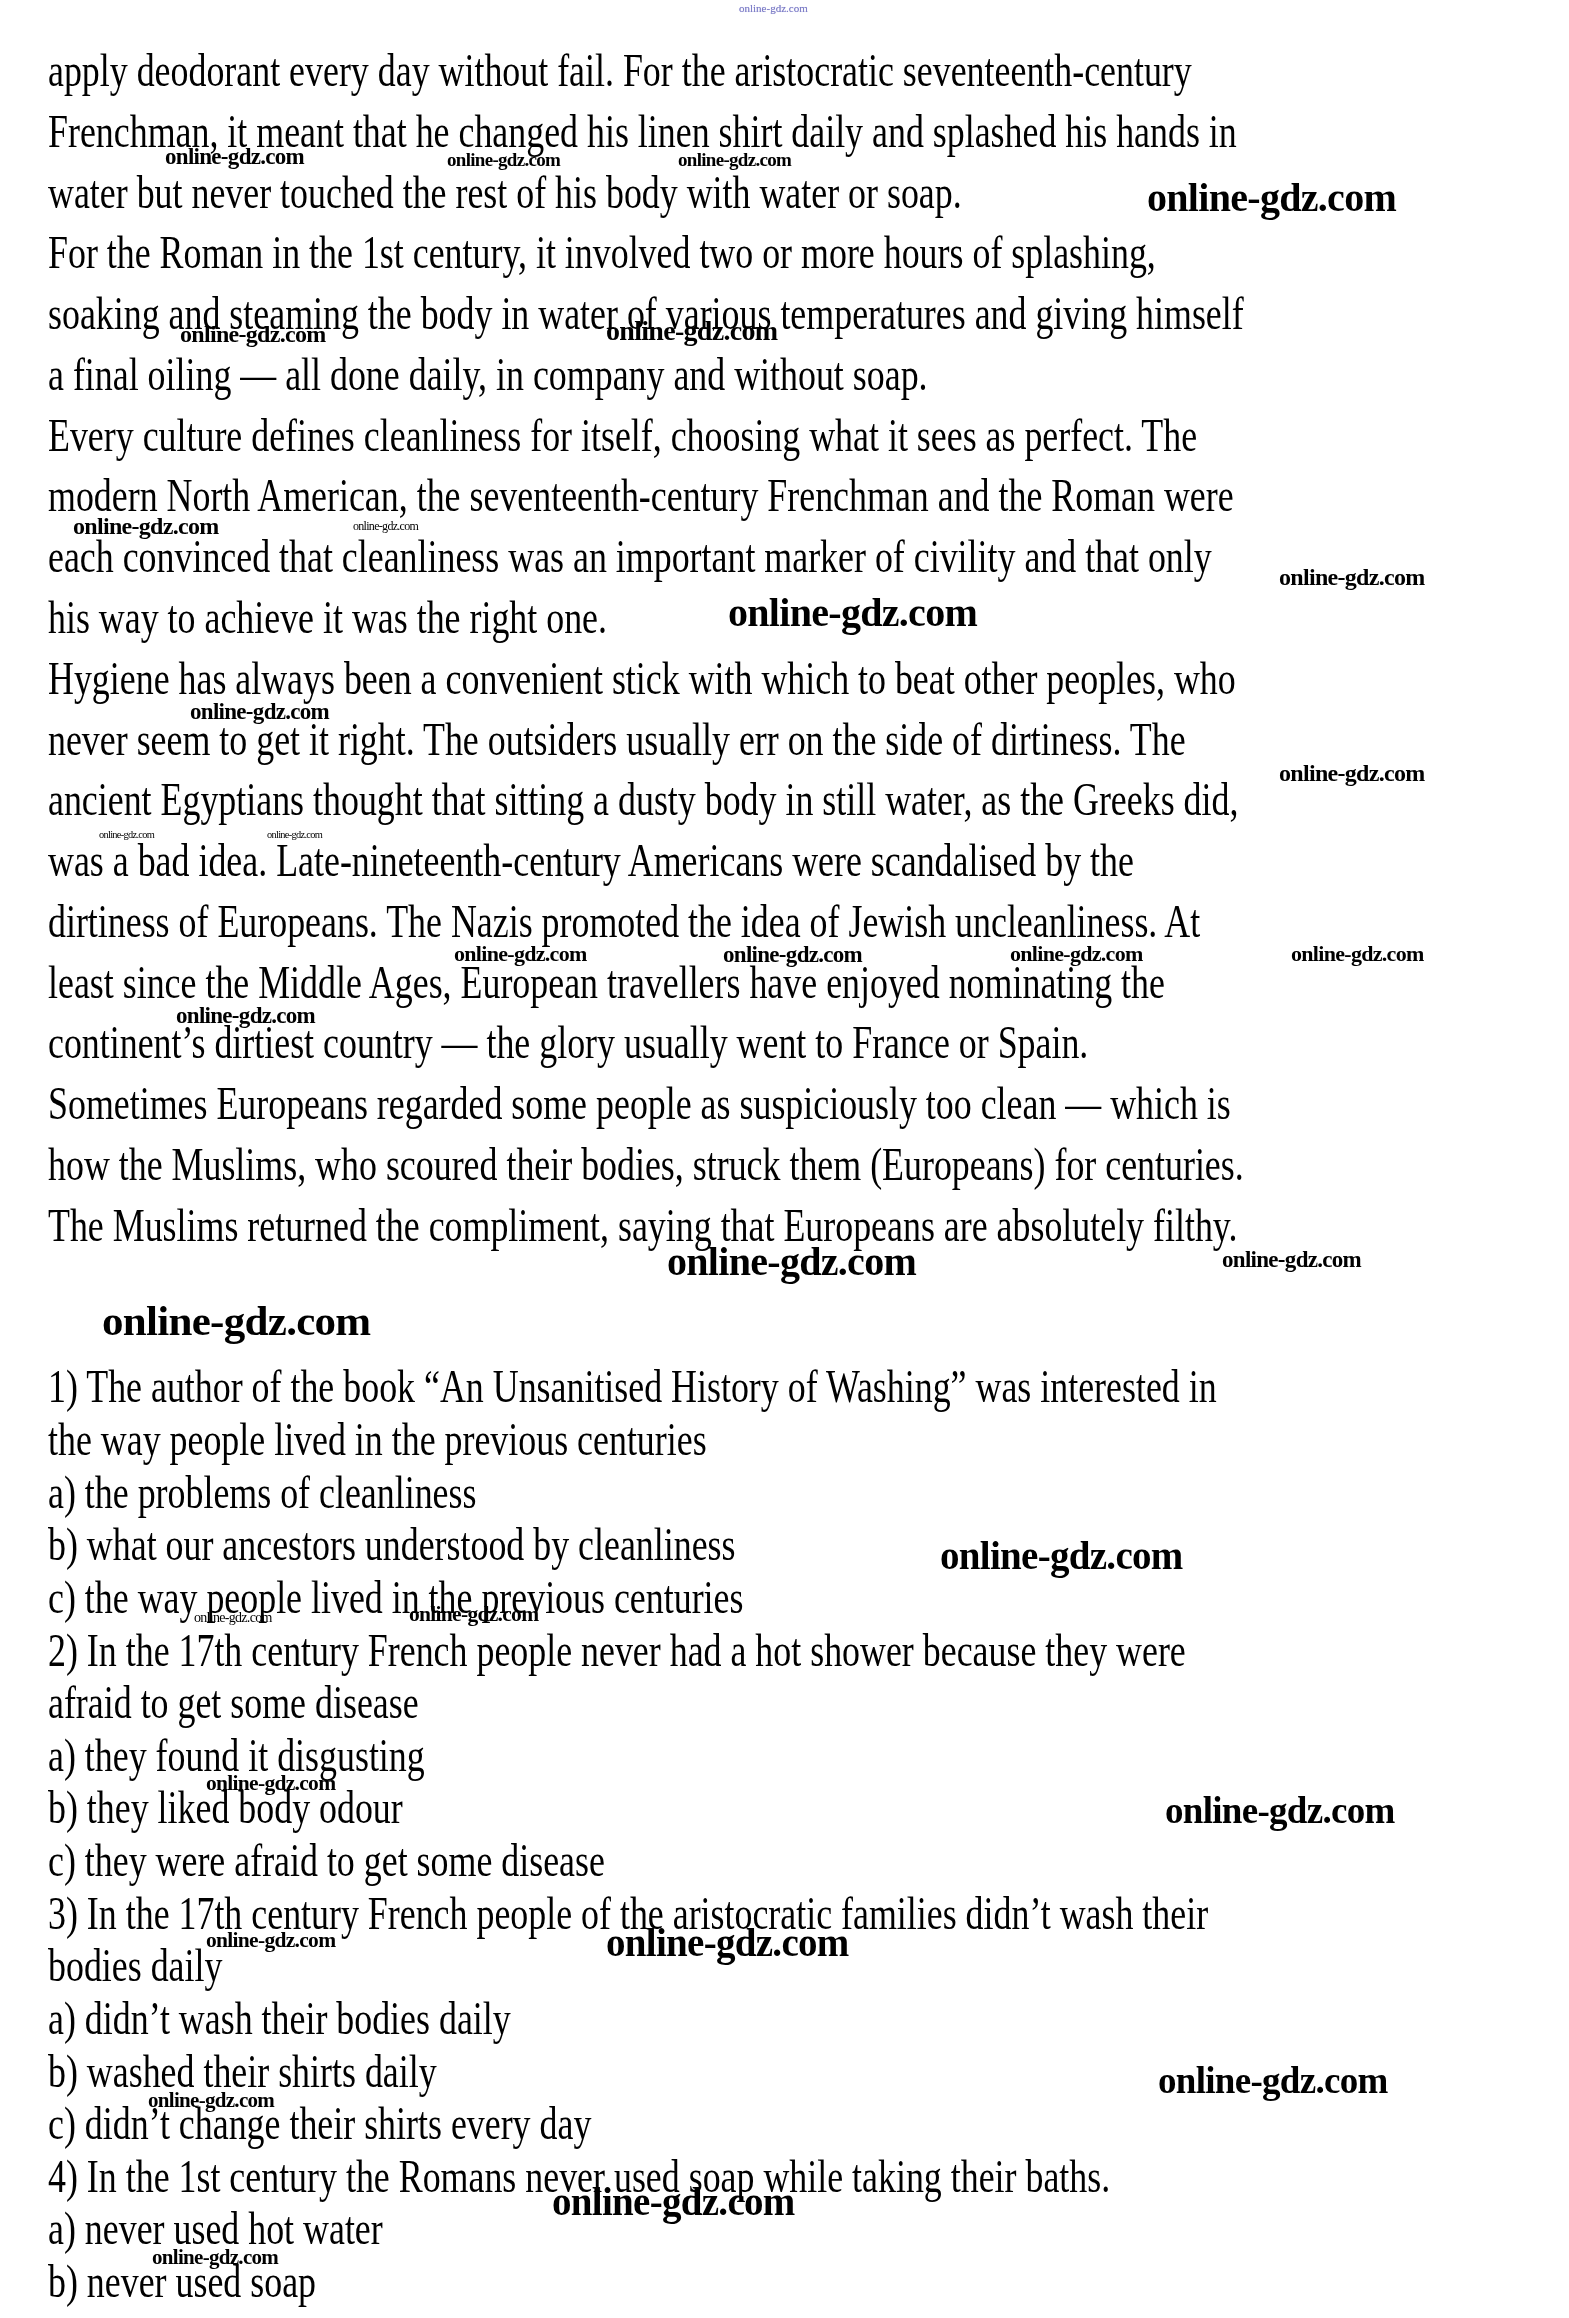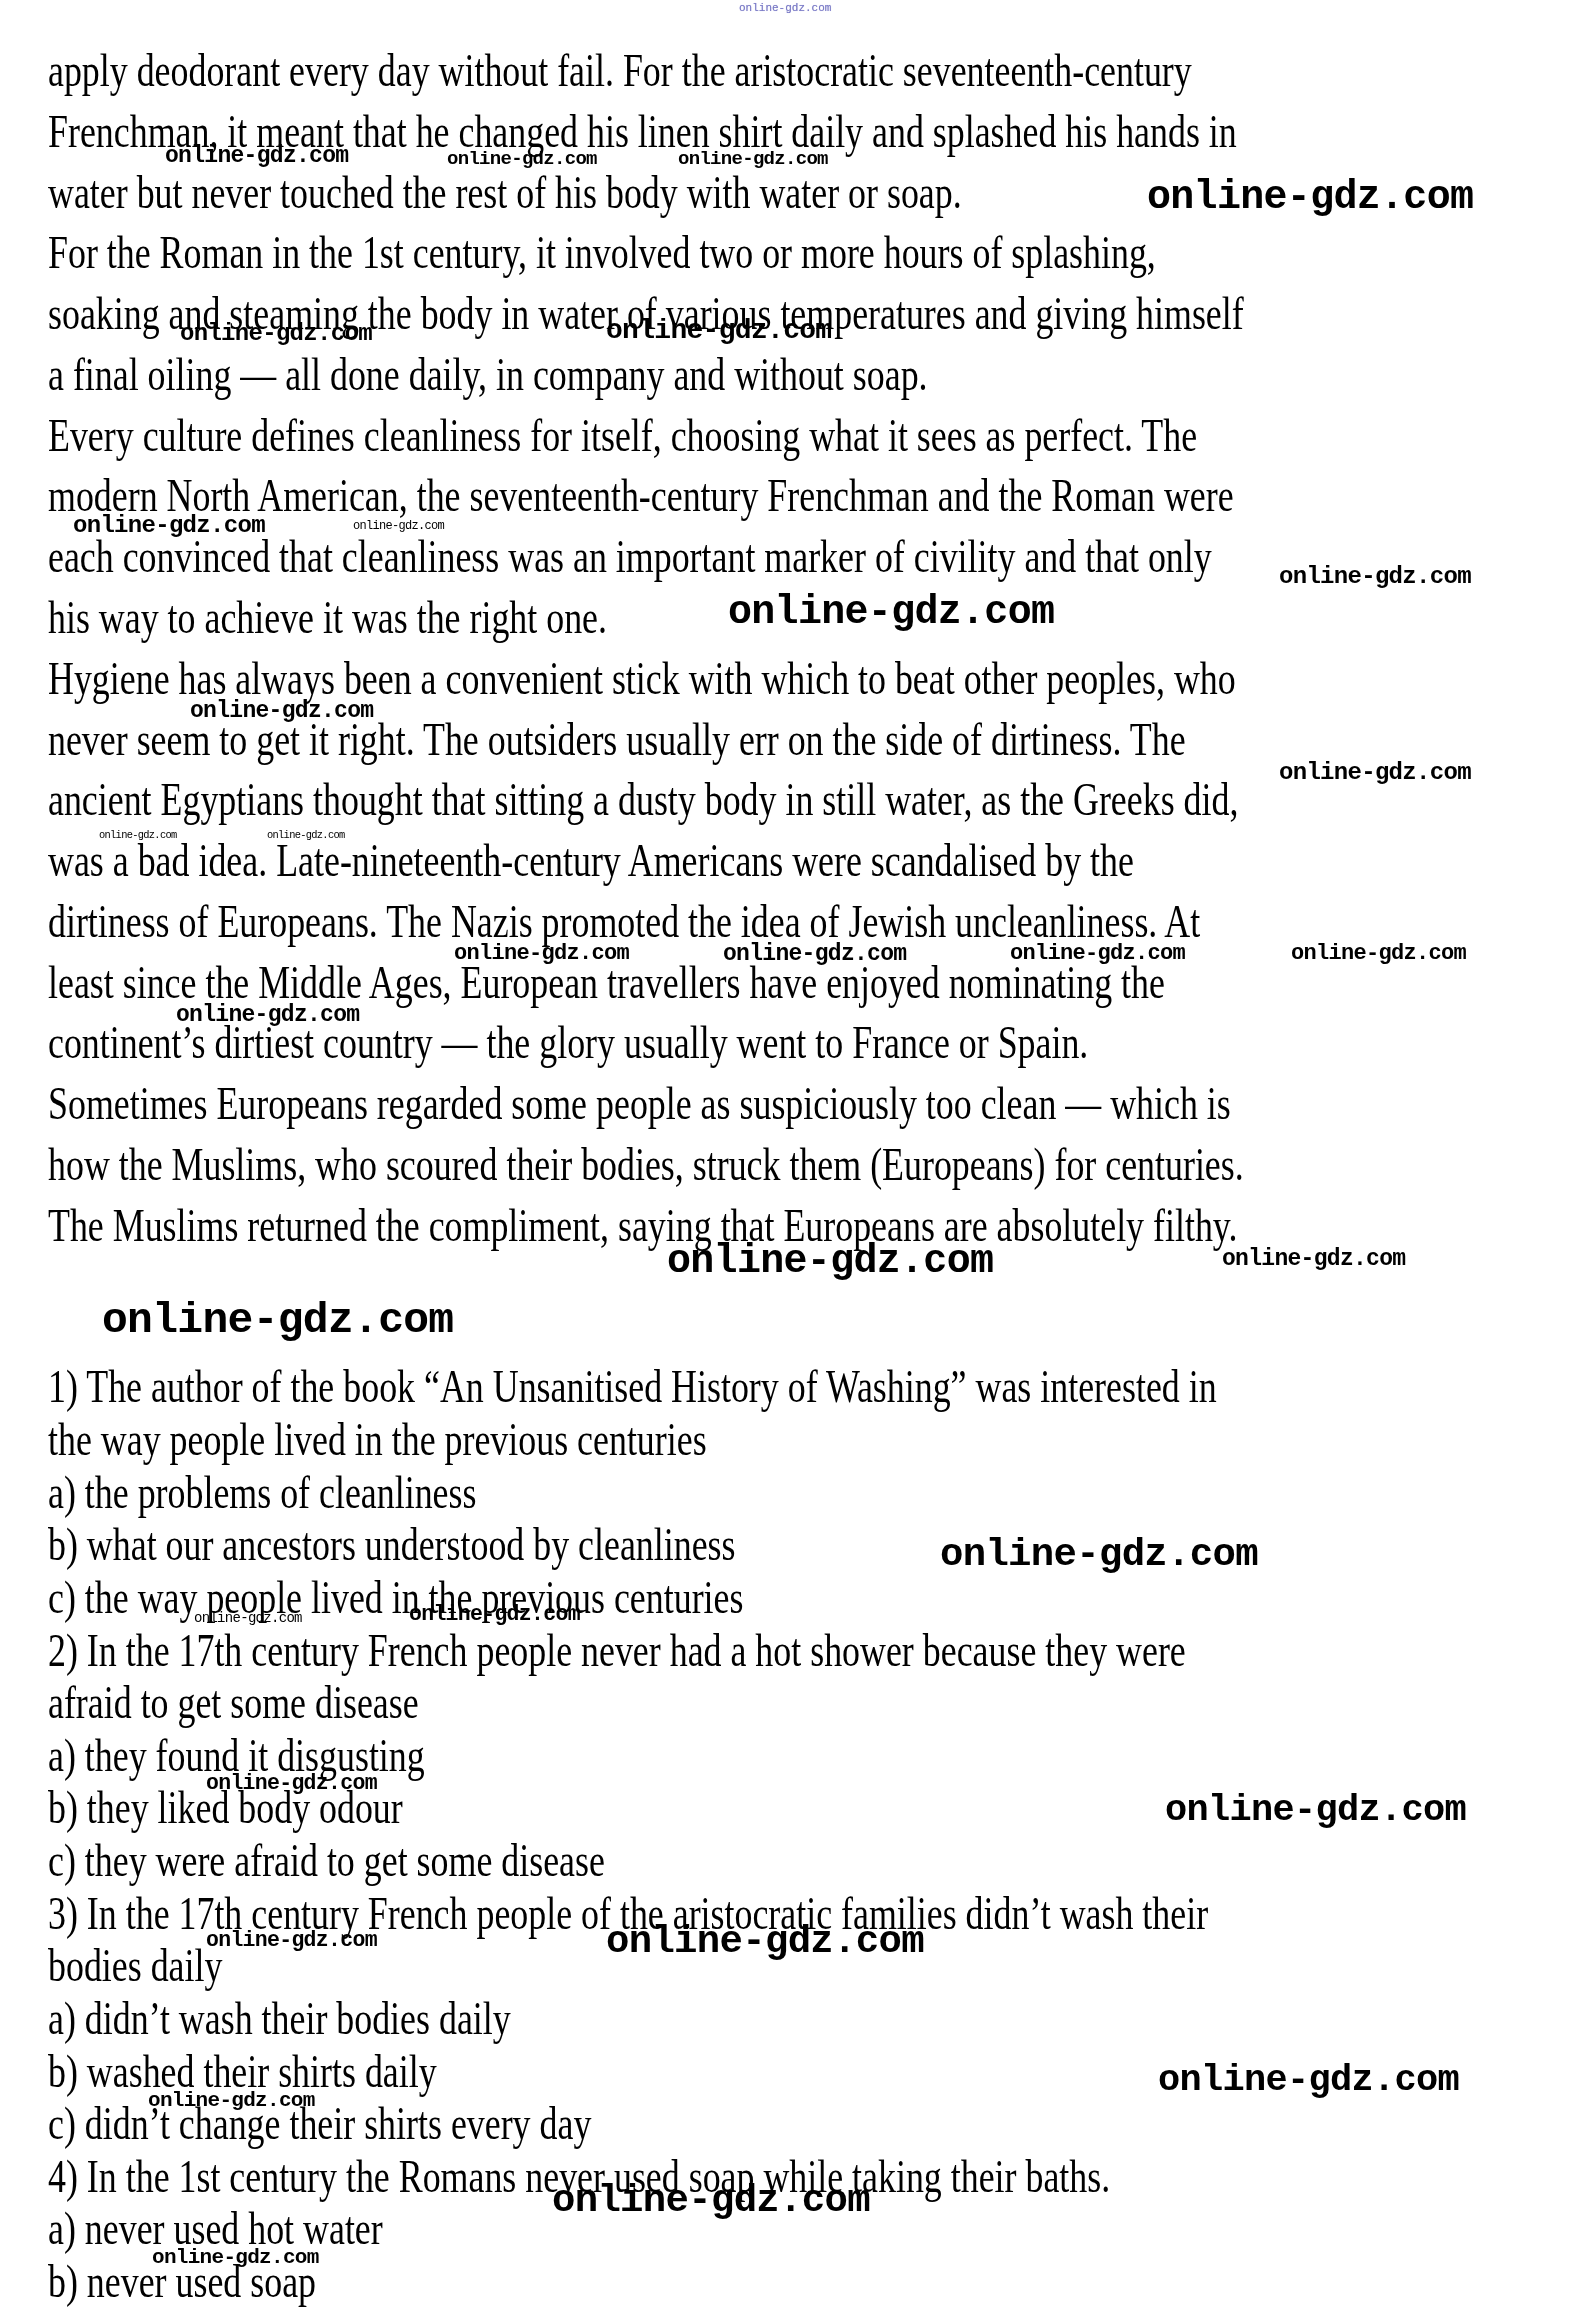--- a/index.html
+++ b/index.html
@@ -23,21 +23,21 @@
     font-size: 46px;
     line-height: 1.1;
     white-space: nowrap;
     transform: scaleX(0.78);
     transform-origin: 0 0;
     font-weight: 400;
   }
   
   .wm {
     position: absolute;
-    font-family: Liberation Mono, monospace;
+    font-family: Liberation Serif, serif;
     color: #000000;
     line-height: 1;
     white-space: nowrap;
     letter-spacing: -0.7px;
   }
   .wm.outline {
     color: #5b5bb8;
     opacity: 0.8;
     letter-spacing: 0;
     text-shadow: 0 0 0.7px #8a8ad0;

